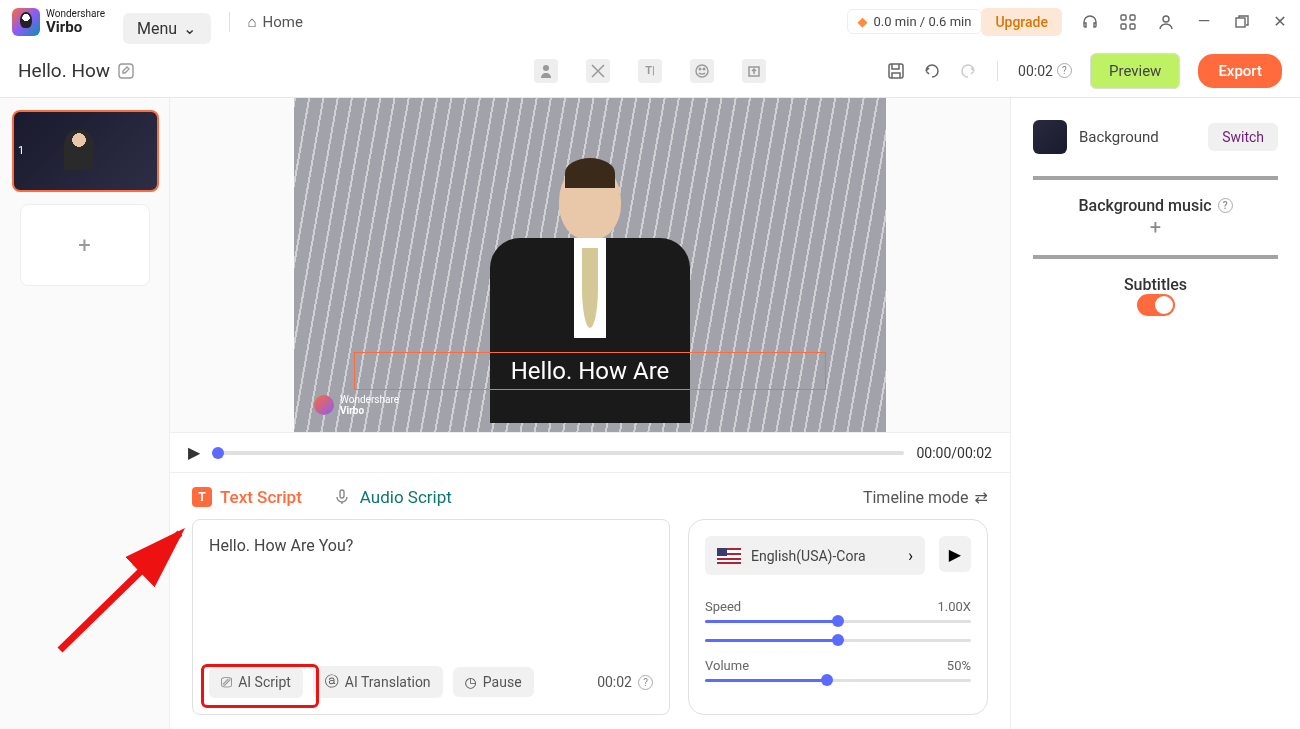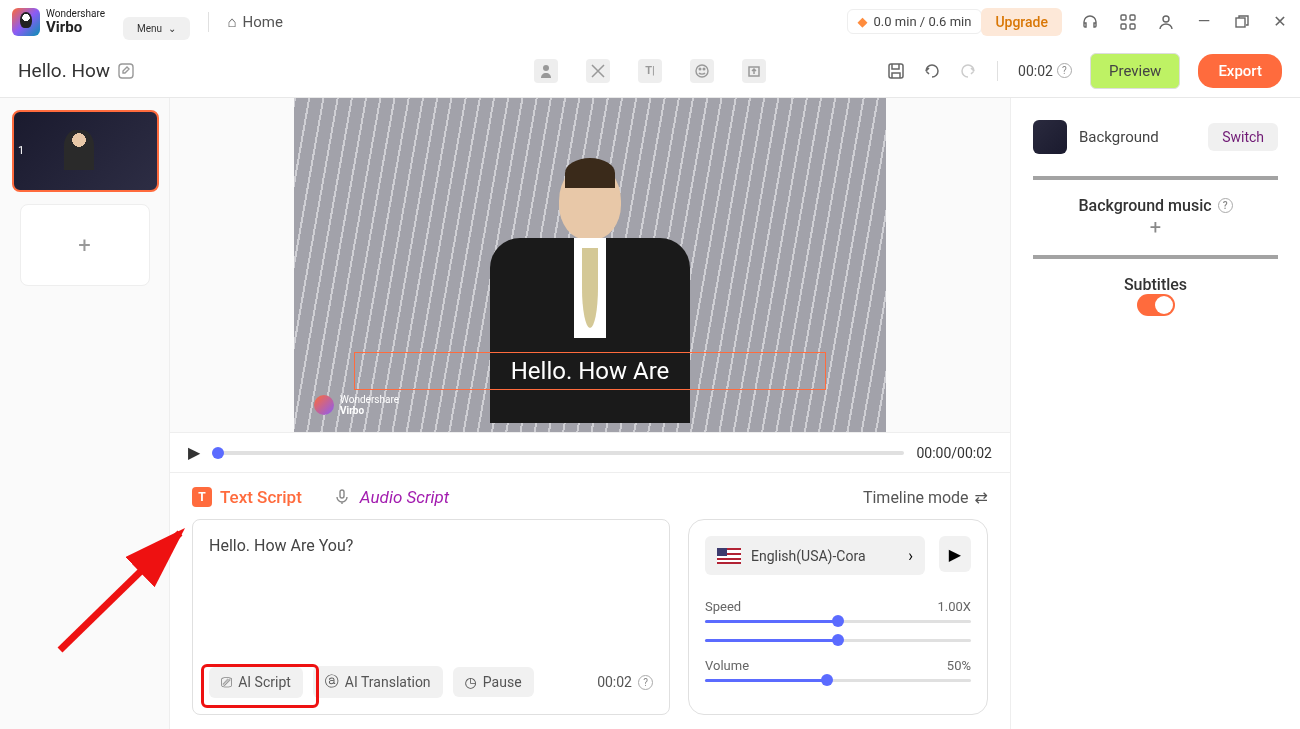--- a/index.html
+++ b/index.html
@@ -5,21 +5,21 @@
 * { margin: 0; padding: 0; box-sizing: border-box; font-family: -apple-system, BlinkMacSystemFont, "Segoe UI", Roboto, sans-serif; }
 body { width: 1300px; height: 729px; background: #fff; overflow: hidden; position: relative; }
 
 
 .titlebar { height: 44px; display: flex; align-items: center; padding: 0 12px; border-bottom: 1px solid transparent; }
 .logo { display: flex; align-items: center; gap: 6px; margin-right: 18px; }
 .logo-img { width: 28px; height: 28px; border-radius: 6px; background: linear-gradient(135deg,#ff6b35,#8b5cf6,#0891b2); position: relative; }
 .logo-img::after { content: ''; position: absolute; top: 4px; left: 8px; width: 12px; height: 16px; background: radial-gradient(circle at 50% 35%, #fff 0 30%, transparent 31%), #222; border-radius: 50% 50% 40% 40%; }
 .logo-text { font-size: 10px; line-height: 1.1; color: #222; }
 .logo-text .brand { font-weight: 700; font-size: 15px; display: block; }
-.menu-btn { background: #f0f0f0; border: none; padding: 6px 14px; border-radius: 6px; font-size: 10px; display: flex; align-items: center; gap: 6px; cursor: pointer; color: #333; margin-top: 13px; }
+.menu-btn { background: #f0f0f0; border: none; padding: 6px 14px; border-radius: 6px; font-size: 16px; display: flex; align-items: center; gap: 6px; cursor: pointer; color: #333; margin-top: 13px; }
 .divider-v { width: 1px; height: 20px; background: #e0e0e0; margin: 0 18px; }
 .home-link { display: flex; align-items: center; gap: 6px; color: #555; font-size: 15px; cursor: pointer; }
 .spacer { flex: 1; }
 .credits { display: flex; align-items: center; gap: 6px; border: 1px solid #eee; border-radius: 6px; padding: 4px 10px; font-size: 13px; color: #444; }
 .upgrade-btn { background: #fde8d8; color: #d97706; border: none; padding: 6px 14px; border-radius: 6px; margin-left: -1px; font-size: 14px; cursor: pointer; font-weight: 500; }
 .win-icons { display: flex; gap: 22px; margin-left: 20px; align-items: center; }
 .win-icon { width: 16px; height: 16px; display: flex; align-items: center; justify-content: center; color: #666; cursor: pointer; }
 
 
 .toolbar { height: 54px; display: flex; align-items: center; padding: 0 18px; border-bottom: 1px solid #e8e8e8; gap: 10px; }
@@ -59,21 +59,21 @@
 .progress { flex: 1; height: 4px; background: #e0e0e0; border-radius: 2px; position: relative; }
 .progress-dot { position: absolute; left: 0; top: -4px; width: 12px; height: 12px; background: #5b6bff; border-radius: 50%; }
 .time-display { font-size: 14px; color: #333; }
 
 .bottom-panel { flex: 1; background: #fff; padding: 14px 22px; display: flex; flex-direction: column; border-top: 1px solid #eee; }
 .tabs-row { display: flex; align-items: center; gap: 30px; margin-bottom: 12px; }
 .tab { display: flex; align-items: center; gap: 8px; font-size: 17px; cursor: pointer; }
 .tab.active { color: #ff6b3d; font-weight: 500; }
 .tab .tab-icon { width: 20px; height: 20px; border-radius: 4px; display: flex; align-items: center; justify-content: center; font-size: 12px; }
 .tab.active .tab-icon { background: #ff6b3d; color: #fff; font-weight: bold; }
-.tab:not(.active) { color: #a21caf; font-style: italic; }
+.tab:not(.active) { color: #0f766e; }
 .tab:not(.active) .tab-icon { color: #888; }
 .timeline-mode { margin-left: auto; color: #555; font-size: 16px; display: flex; align-items: center; gap: 6px; cursor: pointer; }
 
 .editor-row { display: flex; gap: 18px; flex: 1; }
 .script-box { flex: 1; border: 1px solid #e0e0e0; border-radius: 8px; padding: 16px; display: flex; flex-direction: column; position: relative; }
 .script-text { font-size: 16px; color: #444; flex: 1; }
 .script-actions { display: flex; gap: 10px; align-items: center; }
 .action-btn { background: #f1f1f1; border: none; padding: 7px 12px; border-radius: 6px; font-size: 14px; color: #555; display: flex; align-items: center; gap: 6px; cursor: pointer; }
 .highlight-box { position: absolute; border: 3px solid #e11; border-radius: 6px; left: 8px; bottom: 6px; width: 118px; height: 44px; pointer-events: none; }
 .script-time { margin-left: auto; display: flex; align-items: center; gap: 6px; font-size: 14px; color: #555; }

